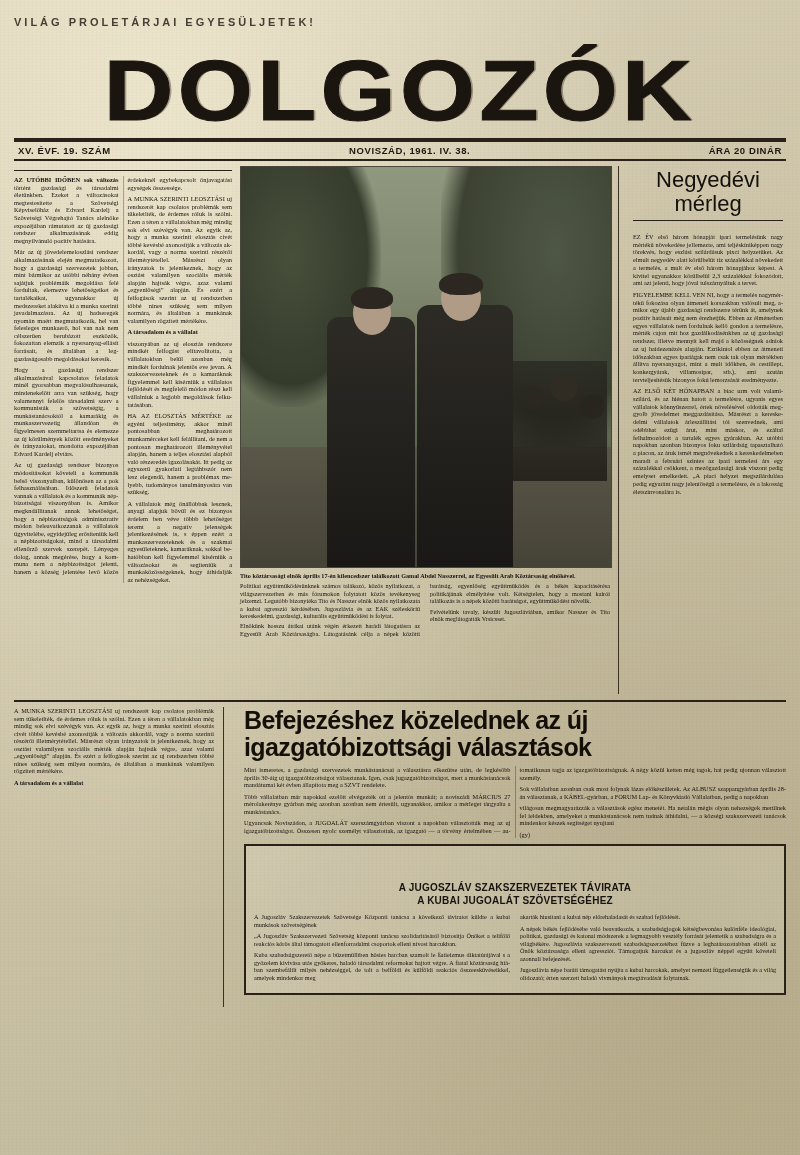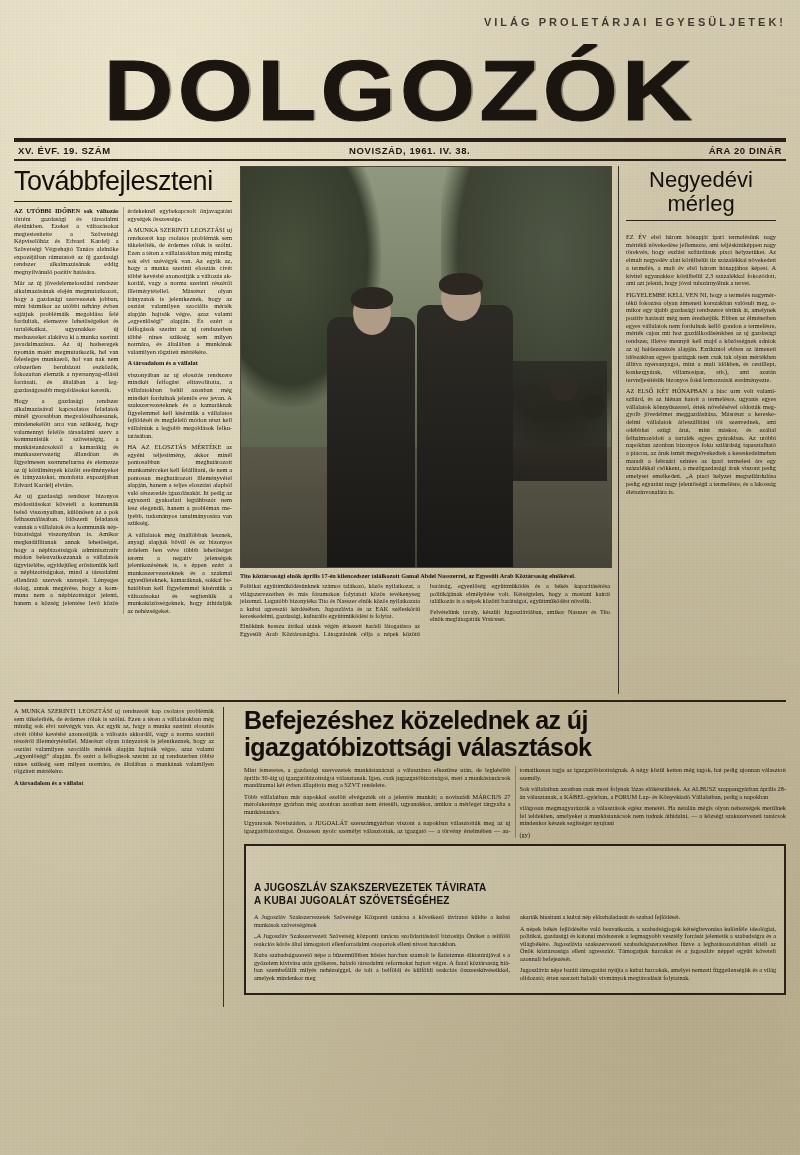--- a/index.html
+++ b/index.html
@@ -23,21 +23,21 @@
   .grain{
     position:absolute;inset:0;
     background-image:
       repeating-linear-gradient(0deg, rgba(0,0,0,.012) 0px, rgba(0,0,0,.012) 1px, rgba(255,255,255,0) 1px, rgba(255,255,255,0) 3px),
       repeating-linear-gradient(90deg, rgba(0,0,0,.010) 0px, rgba(0,0,0,.010) 1px, rgba(255,255,255,0) 1px, rgba(255,255,255,0) 4px);
     pointer-events:none;
     mix-blend-mode:multiply;
     opacity:.7;
   }
   .motto{
-    text-align:right;
+    text-align:left;
     font-family:"Liberation Sans", sans-serif;
     font-size:11px;
     letter-spacing:3px;
     font-weight:700;
     color:#2b2219;
     margin:6px 0 4px 0;
     opacity:.85;
   }
   
   .masthead{
@@ -79,21 +79,21 @@
   }
   
   .top{
     display:flex;
     gap:8px;
     margin-top:5px;
     height:528px;
   }
   .col-left{width:218px;display:flex;flex-direction:column;}
   .col-mid{width:370px;display:flex;flex-direction:column;}
-  .col-right{width:150px;display:flex;flex-direction:column;border-left:1px solid #3a3024;padding-left:7px;}
+  .col-right{width:150px;display:flex;flex-direction:column;border-left:1px solid #3a3024;padding-left:14px;}
 
   .headline-main{
     font-family:"Liberation Sans", sans-serif;
     font-weight:400;
     font-size:27px;
     line-height:30px;
     letter-spacing:-.5px;
     color:#14100b;
     margin:0 0 1px 0;
   }
@@ -241,21 +241,21 @@
     line-height:23px;
     text-align:center;
     color:#141009;
     margin:0;
   }
   .kuba-sub{
     font-family:"Liberation Sans", sans-serif;
     font-weight:700;
     font-size:10px;
     line-height:13px;
-    text-align:left;
+    text-align:center;
     margin:6px 0 6px 0;
     letter-spacing:.2px;
   }
   .kuba-body{
     column-count:2;
     column-gap:10px;
     font-size:6.2px;
     line-height:7.5px;
     text-align:justify;
   }
@@ -281,21 +281,20 @@
 
   <div class="issueline">
     <span>XV. ÉVF. 19. SZÁM</span>
     <span>NOVISZÁD, 1961. IV. 38.</span>
     <span>ÁRA 20 DINÁR</span>
   </div>
 
   <div class="top">
 
     <div class="col-left">
-      <div class="headline-main">Továbbfejleszteni</div>
       <div class="hr-thin"></div>
       <div class="twocol">
         <p class="lead">AZ UTÓBBI IDŐBEN sok változás történt gazdasági és társadalmi életünkben. Ezeket a változásokat megtestesítette a Szövetségi Képviselőház és Edvard Kardelj a Szövetségi Végrehajtó Tanács alelnöke expozéjában rámutatott az új gazdasági rendszer alkalmazásának eddig megnyilvánuló pozitív hatására.</p>
         <p>Már az új jövedelemeloszlási rendszer alkalmazásának elején megmutatkozott, hogy a gazdasági szervezetek jobban, mint bármikor az utóbbi néhány évben sajátjuk problémáik megoldása felé fordultak, elemezve lehetőségeiket és tartalékaikat, ugyanakkor új medszereket alakítva ki a munka szerinti javadalmazásra. Az új hadseregek nyomán maért megmutatkozik, hel van fe­lesleges munkaerő, hol van nak nem célszerűen berubá­zott eszközök, fokozattan elemzik a nyersanyag-ellá­sít forrásait, és általában a leg­gazdaságosabb megoldásokat keresik.</p>
         <p>Hogy a gazdasági rendszer alkalmazásával kapcsolatos feladatok minél gyorsabban megvalósulhassanak, mindenekelőtt arra van szükség, hogy valamennyi felelős tár­sadalmi szerv a kommunisták a szövetségig, a munkásta­nácsoktól a kamarákig és munkaszervezetig állandóan és figyelmesen szemmeltartsa és elemezze az új körül­mények között eredmé­nyeket és irányzatokat, mondotta expozéjában Ed­vard Kardelj elvtárs.</p>
         <p>Az uj gazdasági rendszer bizonyos módosításokat kö­veteli a kommunák belső vi­szonyaiban, különösen az a pok felhasználásában. Idő­szerű feladatok vannak a vál­lalatok és a kommunák nép­bizottságai viszonyában is. Amikor megkndállitanak annak lehetőséget, hogy a népbizottságok adminisztra­tív módon beleavatkozzanak a vállalatok ügyvitelébe, egyidejűleg erősíteniük kell a népbizottságokat, mind a társadalmi ellenőrző szervek szerepét. Lényeges dolog, an­nak megérése, hogy a kom­muna nem a népbizottságot jelenti, hanem a község jelen­tése levő közös érdekeknél egybekapcsolt önjavagatási egységek összessége.</p>
         <p>A MUNKA SZERINTI LE­OSZTÁSI uj rendszerét kap csolatos problémák sem tű­keletlték, de érdemes róluk is szólni. Ezen a téren a vál­lalatokban még mindig sok elvi szévégyk van. Az egyik az, hogy a munka szerinti el­osztás civét többé kevésbé axonosítják a változás ak­kordál, vagy a norma sze­rinti részérői illetmérytétel­lel. Másrészt olyan irányza­tok is jelentkeznek, hogy az osztást valamilyen szociális mérték alapján hajtsák vég­re, azaz valami „egyenlőségi” alapján. És ezért a felfogá­sok szerint az uj rendszer­ben többé nines szükség sem milyen normára, és általá­ban a munkának valamilyen rögzített mértékére.</p>
         <p class="bold">A társadalom és a vállalat</p>
         <p>viszonyában az uj elosztás rendszere mindkét felfogást elítavolította, a vállalatokban belül azonban még mindkét fordulnak jelentős eve je­van. A szakszervezeteknek és a kamaráknak figyelem­mel kell kisérniük a válla­latos fejlődését és megfelelő módon részt kell vállalniuk a legjobb megoldások felku­tatásában.</p>
         <p>HA AZ ELOSZTÁS MÉR­TÉKE az egyéni teljesítmény, akkor minél pontosabban meghatározott munkamérce­ket kell felállítani, de nem a pontosan meghatározott ille­ményvétel alapján, hanem a teljes elosztási alapból való részeredés igazolásakát. Itt pedig az egyszerű gyakorlati legtáhbszór nem lesz elegen­dő, hanem a problémax me­lyebb, tudományos tanulmá­nyosára van szükség.</p>

